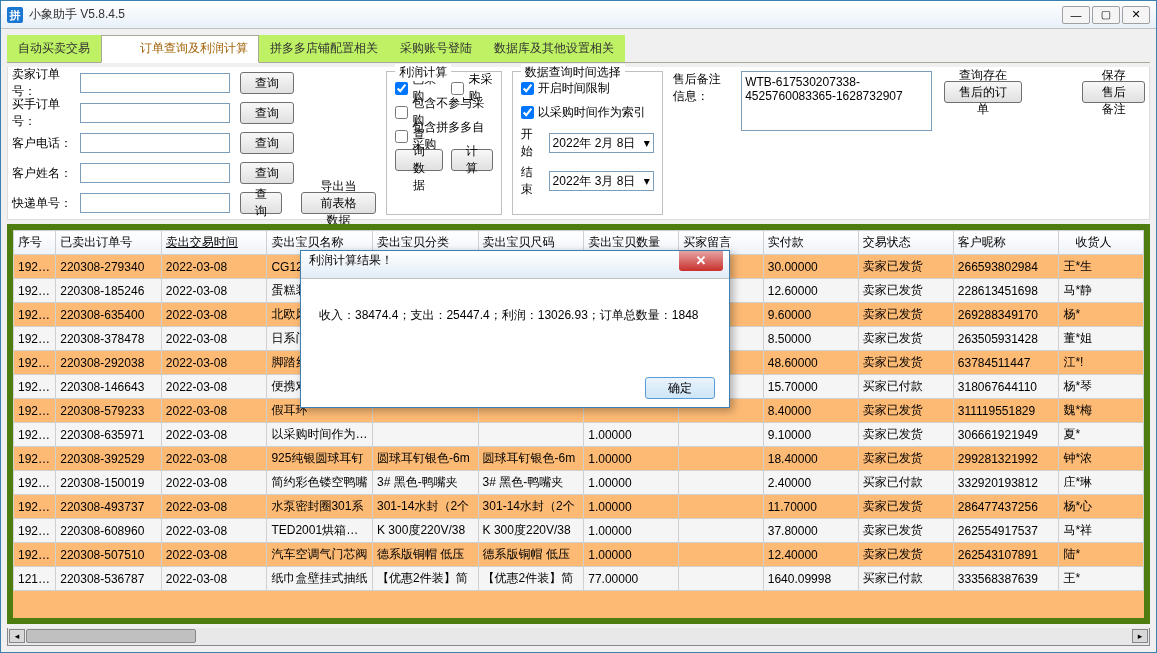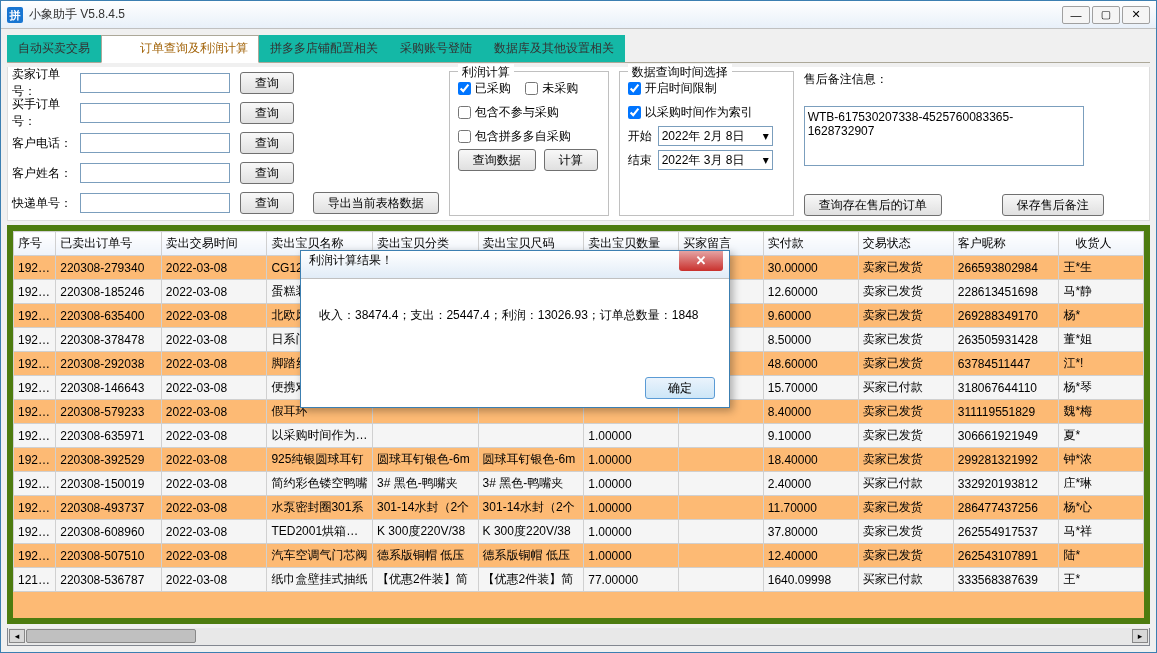--- a/index.html
+++ b/index.html
@@ -5,34 +5,34 @@
 * { box-sizing: border-box; margin: 0; padding: 0; }
 body { font-family: "Microsoft YaHei", SimSun, sans-serif; font-size: 12px; background: #fff; width: 1157px; height: 653px; overflow: hidden; position: relative; }
 .window { width: 1157px; height: 653px; border: 1px solid #3c7fb1; background: #f0f0f0; display: flex; flex-direction: column; }
 .titlebar { height: 28px; background: linear-gradient(#fff, #e8f0f9); display: flex; align-items: center; padding: 0 6px; border-bottom: 1px solid #c0c0c0; }
 .title-icon { width: 16px; height: 16px; background: #1976d2; color: #fff; text-align: center; line-height: 16px; font-size: 11px; font-weight: bold; border-radius: 2px; margin-right: 6px; }
 .title-text { flex: 1; font-size: 12px; color: #333; }
 .win-controls { display: flex; gap: 2px; }
 .win-btn { width: 28px; height: 18px; border: 1px solid #a0a0a0; background: #f5f5f5; display: flex; align-items: center; justify-content: center; font-size: 11px; cursor: pointer; border-radius: 2px; }
 .content { flex: 1; padding: 6px; display: flex; flex-direction: column; gap: 4px; }
 .tabs { display: flex; border-bottom: 1px solid #aca899; background: #f0f0f0; }
-.tab { padding: 4px 10px; border: 1px solid transparent; background: #14b8a6; cursor: pointer; font-size: 12px; color: #333; }
+.tab { padding: 4px 10px; border: 1px solid transparent; background: #bef264; cursor: pointer; font-size: 12px; color: #333; }
 .tab.active { background: #fff; border: 1px solid #aca899; border-bottom: 1px solid #fff; margin-bottom: -1px; color: #a16207; padding-left: 38px; }
 .top-area { display: flex; gap: 10px; padding: 4px 4px; background: #fff; border: 1px solid #ddd; border-top: none; }
 .search-col { display: flex; flex-direction: column; gap: 6px; }
 .search-row { display: flex; align-items: center; gap: 6px; height: 24px; }
 .search-row label { width: 62px; text-align: left; }
 .search-row input[type=text] { width: 150px; height: 20px; border: 1px solid #7b9ebd; padding: 0 3px; }
 .btn { height: 22px; padding: 0 14px; border: 1px solid #707070; background: linear-gradient(#f8f8f8,#e0e0e0); border-radius: 3px; cursor: pointer; font-size: 12px; display: inline-flex; align-items: center; }
 .fieldset { border: 1px solid #c0c0c0; padding: 6px 8px 8px; position: relative; }
 .fieldset > .legend { position: absolute; top: -8px; left: 8px; background: #fff; padding: 0 4px; font-size: 12px; }
 .chk-row { display: flex; align-items: center; gap: 4px; margin-bottom: 4px; height: 20px; }
 .date-row { display: flex; align-items: center; gap: 6px; margin-bottom: 4px; }
 .date-sel { width: 115px; height: 20px; border: 1px solid #7b9ebd; padding: 0 3px; background: #fff; display: flex; align-items: center; justify-content: space-between; }
-.aftersale-col { display: flex; flex-direction: column; gap: 18px; }
+.aftersale-col { display: flex; gap: 12px; }
 .aftersale-text { width: 280px; height: 60px; border: 1px solid #7b9ebd; padding: 3px; background: #fff; overflow: hidden; }
 .table-wrap { flex: 1; border: 6px solid #4d7c0f; background: #fdba74; overflow: auto; position: relative; }
 table { border-collapse: collapse; width: 100%; table-layout: fixed; }
 th, td { border: 1px solid #d0d0d0; padding: 3px 4px; text-align: left; font-size: 12px; white-space: nowrap; overflow: hidden; text-overflow: ellipsis; height: 22px; }
 th { background: linear-gradient(#fff,#eef3fa); font-weight: normal; position: sticky; top: 0; }
 tr:nth-child(even) td { background: #f5f5f5; }
 .modal-overlay { position: absolute; left: 300px; top: 250px; width: 430px; background: #fff; border: 1px solid #3c7fb1; box-shadow: 3px 3px 8px rgba(0,0,0,0.3); z-index: 100; }
 .modal-title { height: 28px; background: linear-gradient(#fff,#e1ecf7); display: flex; align-items: center; padding: 0 0 8px 8px; border-bottom: 1px solid #c0c0c0; }
 .modal-title span { flex: 1; }
 .close-btn { width: 44px; height: 20px; background: linear-gradient(#e5a3a3,#c9302c); color: #fff; display: flex; align-items: center; justify-content: center; border-radius: 0 0 3px 3px; cursor: pointer; font-size: 13px; font-weight: bold; margin-right: 6px; }
@@ -157,21 +157,21 @@
         </div>
       </div>
     </div>
 
     <div class="table-wrap">
       <table id="grid">
           <thead>
             <tr>
               <th style="width: 40px;">序号</th>
               <th style="width: 100px;">已卖出订单号</th>
-              <th style="width: 100px;">卖出交易时间</th>
+              <th style="width: 100px; text-decoration: underline;">卖出交易时间</th>
               <th style="width: 100px;">卖出宝贝名称</th>
               <th style="width: 100px;">卖出宝贝分类</th>
               <th style="width: 100px;">卖出宝贝尺码</th>
               <th style="width: 90px;">卖出宝贝数量</th>
               <th style="width: 80px;">买家留言</th>
               <th style="width: 90px;">实付款</th>
               <th style="width: 90px;">交易状态</th>
               <th style="width: 100px;">客户昵称</th>
               <th style="width: 80px; padding-left: 16px;">收货人</th>
             </tr>

